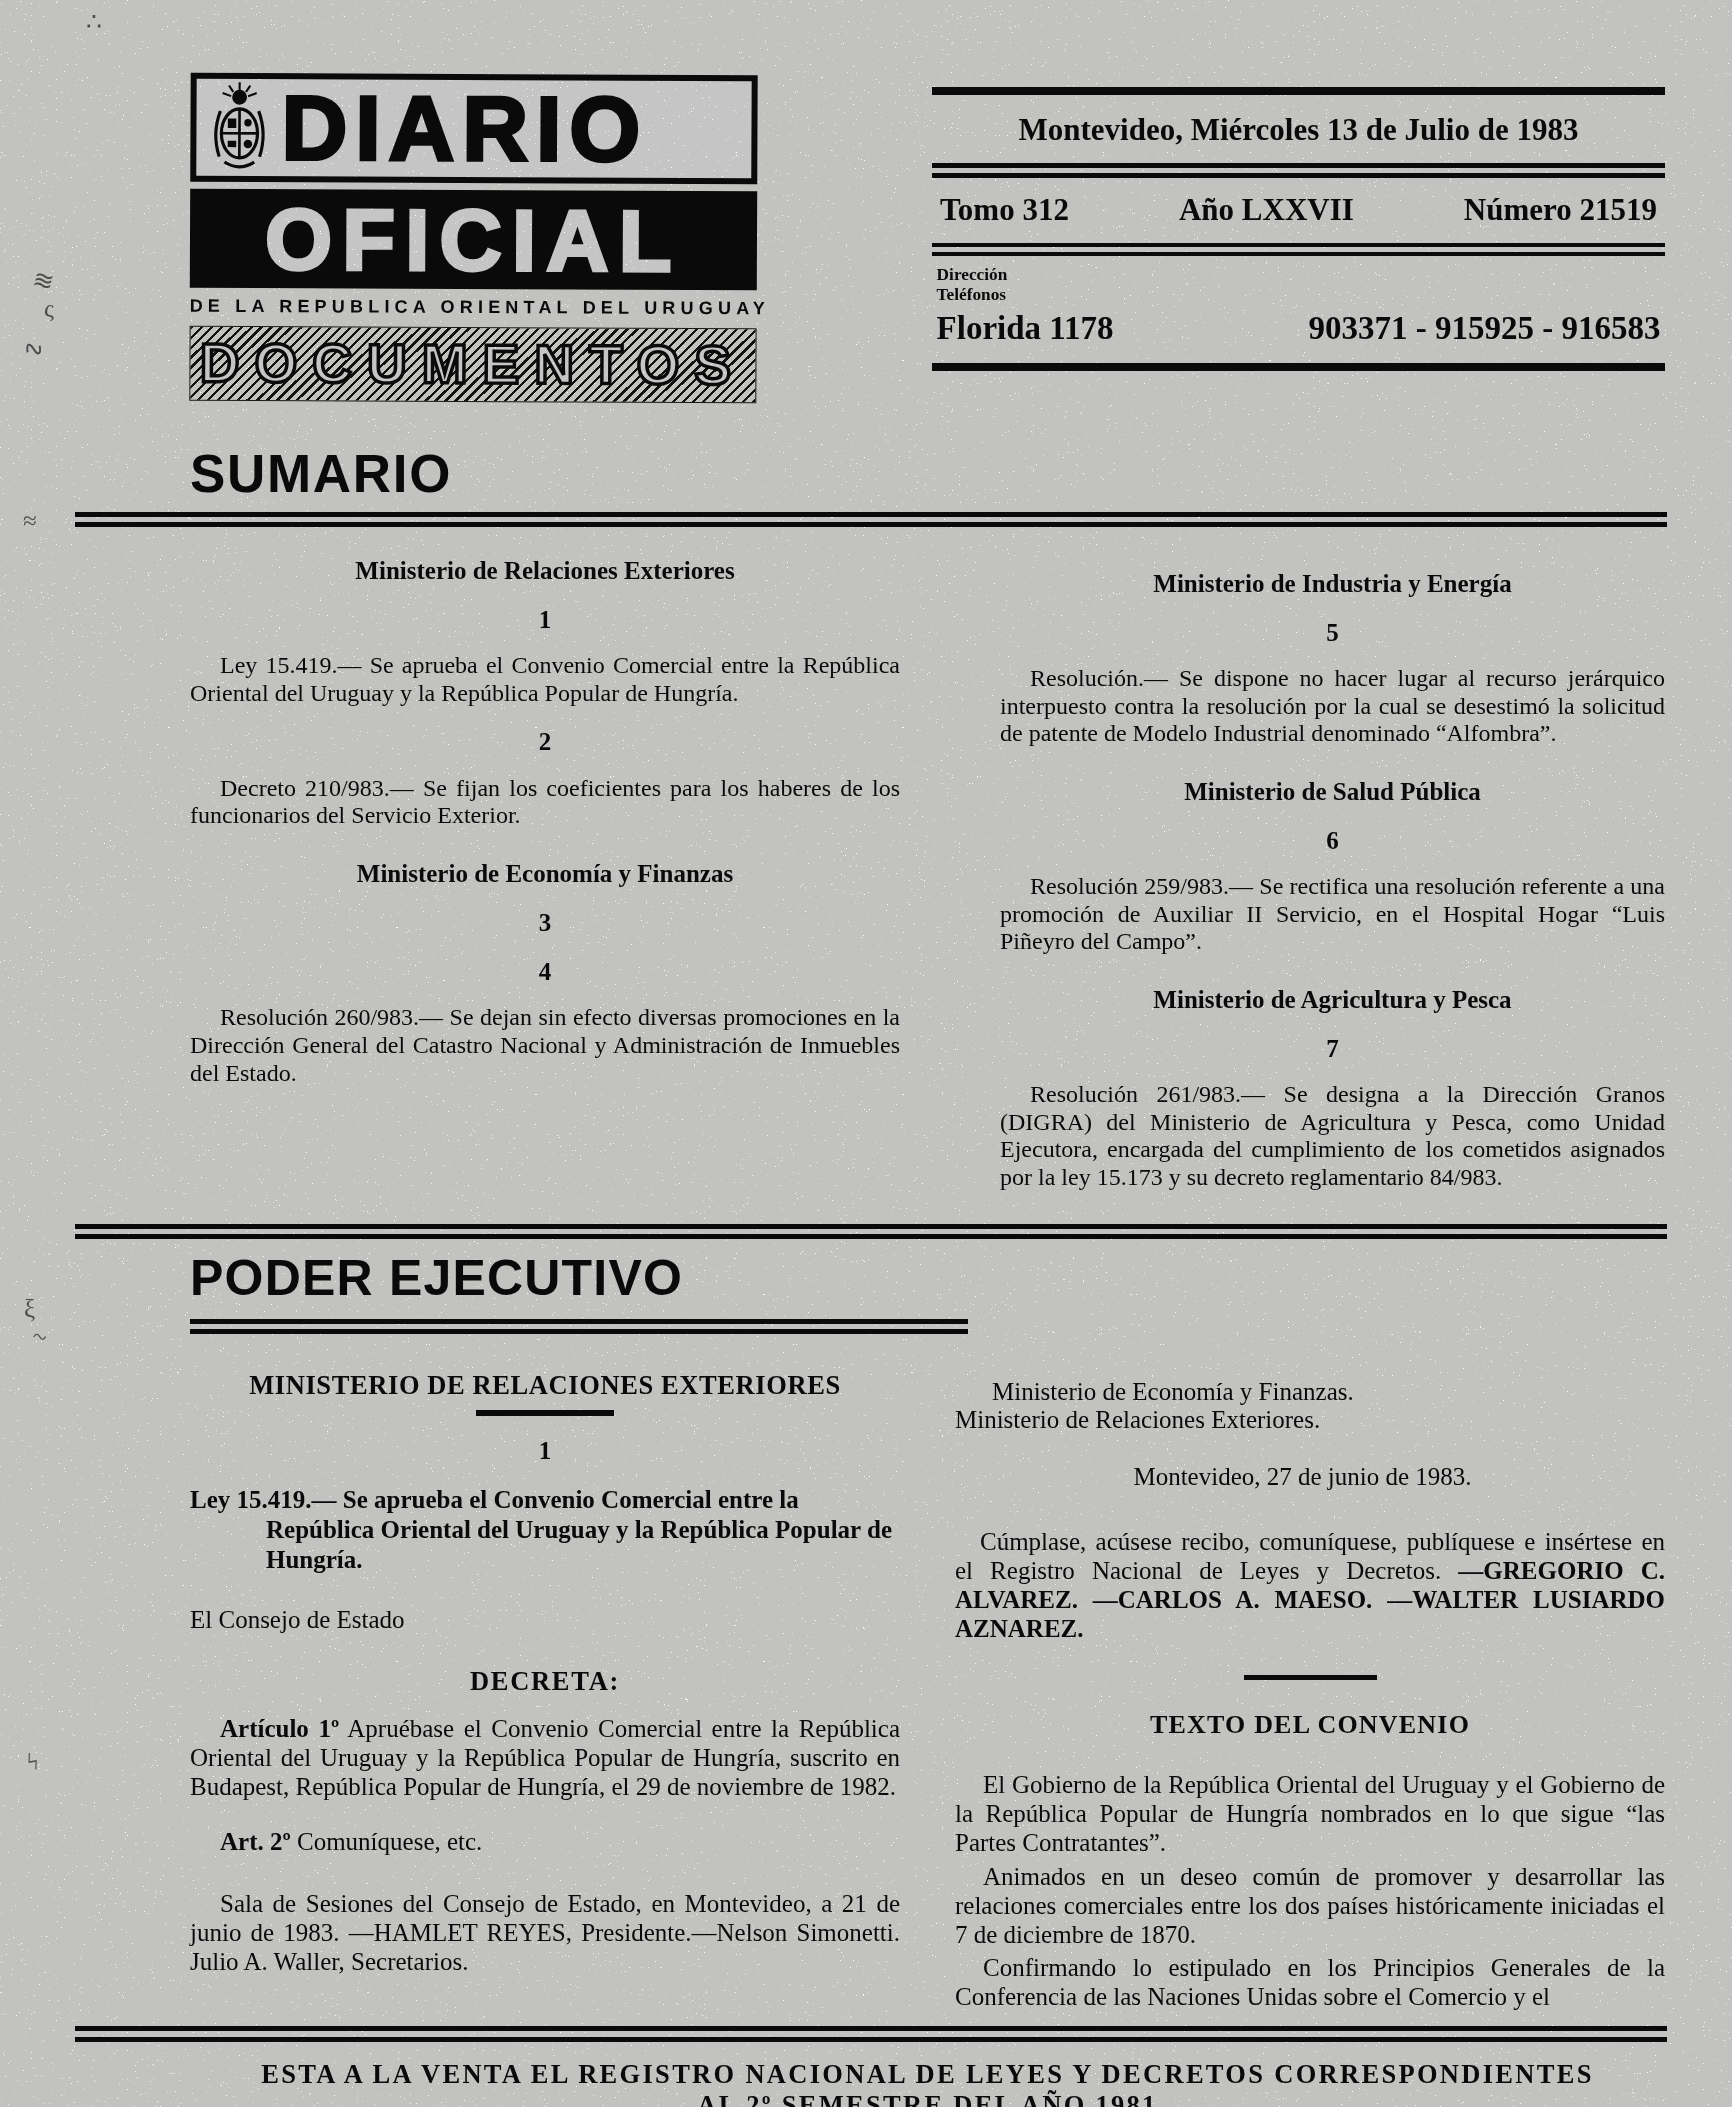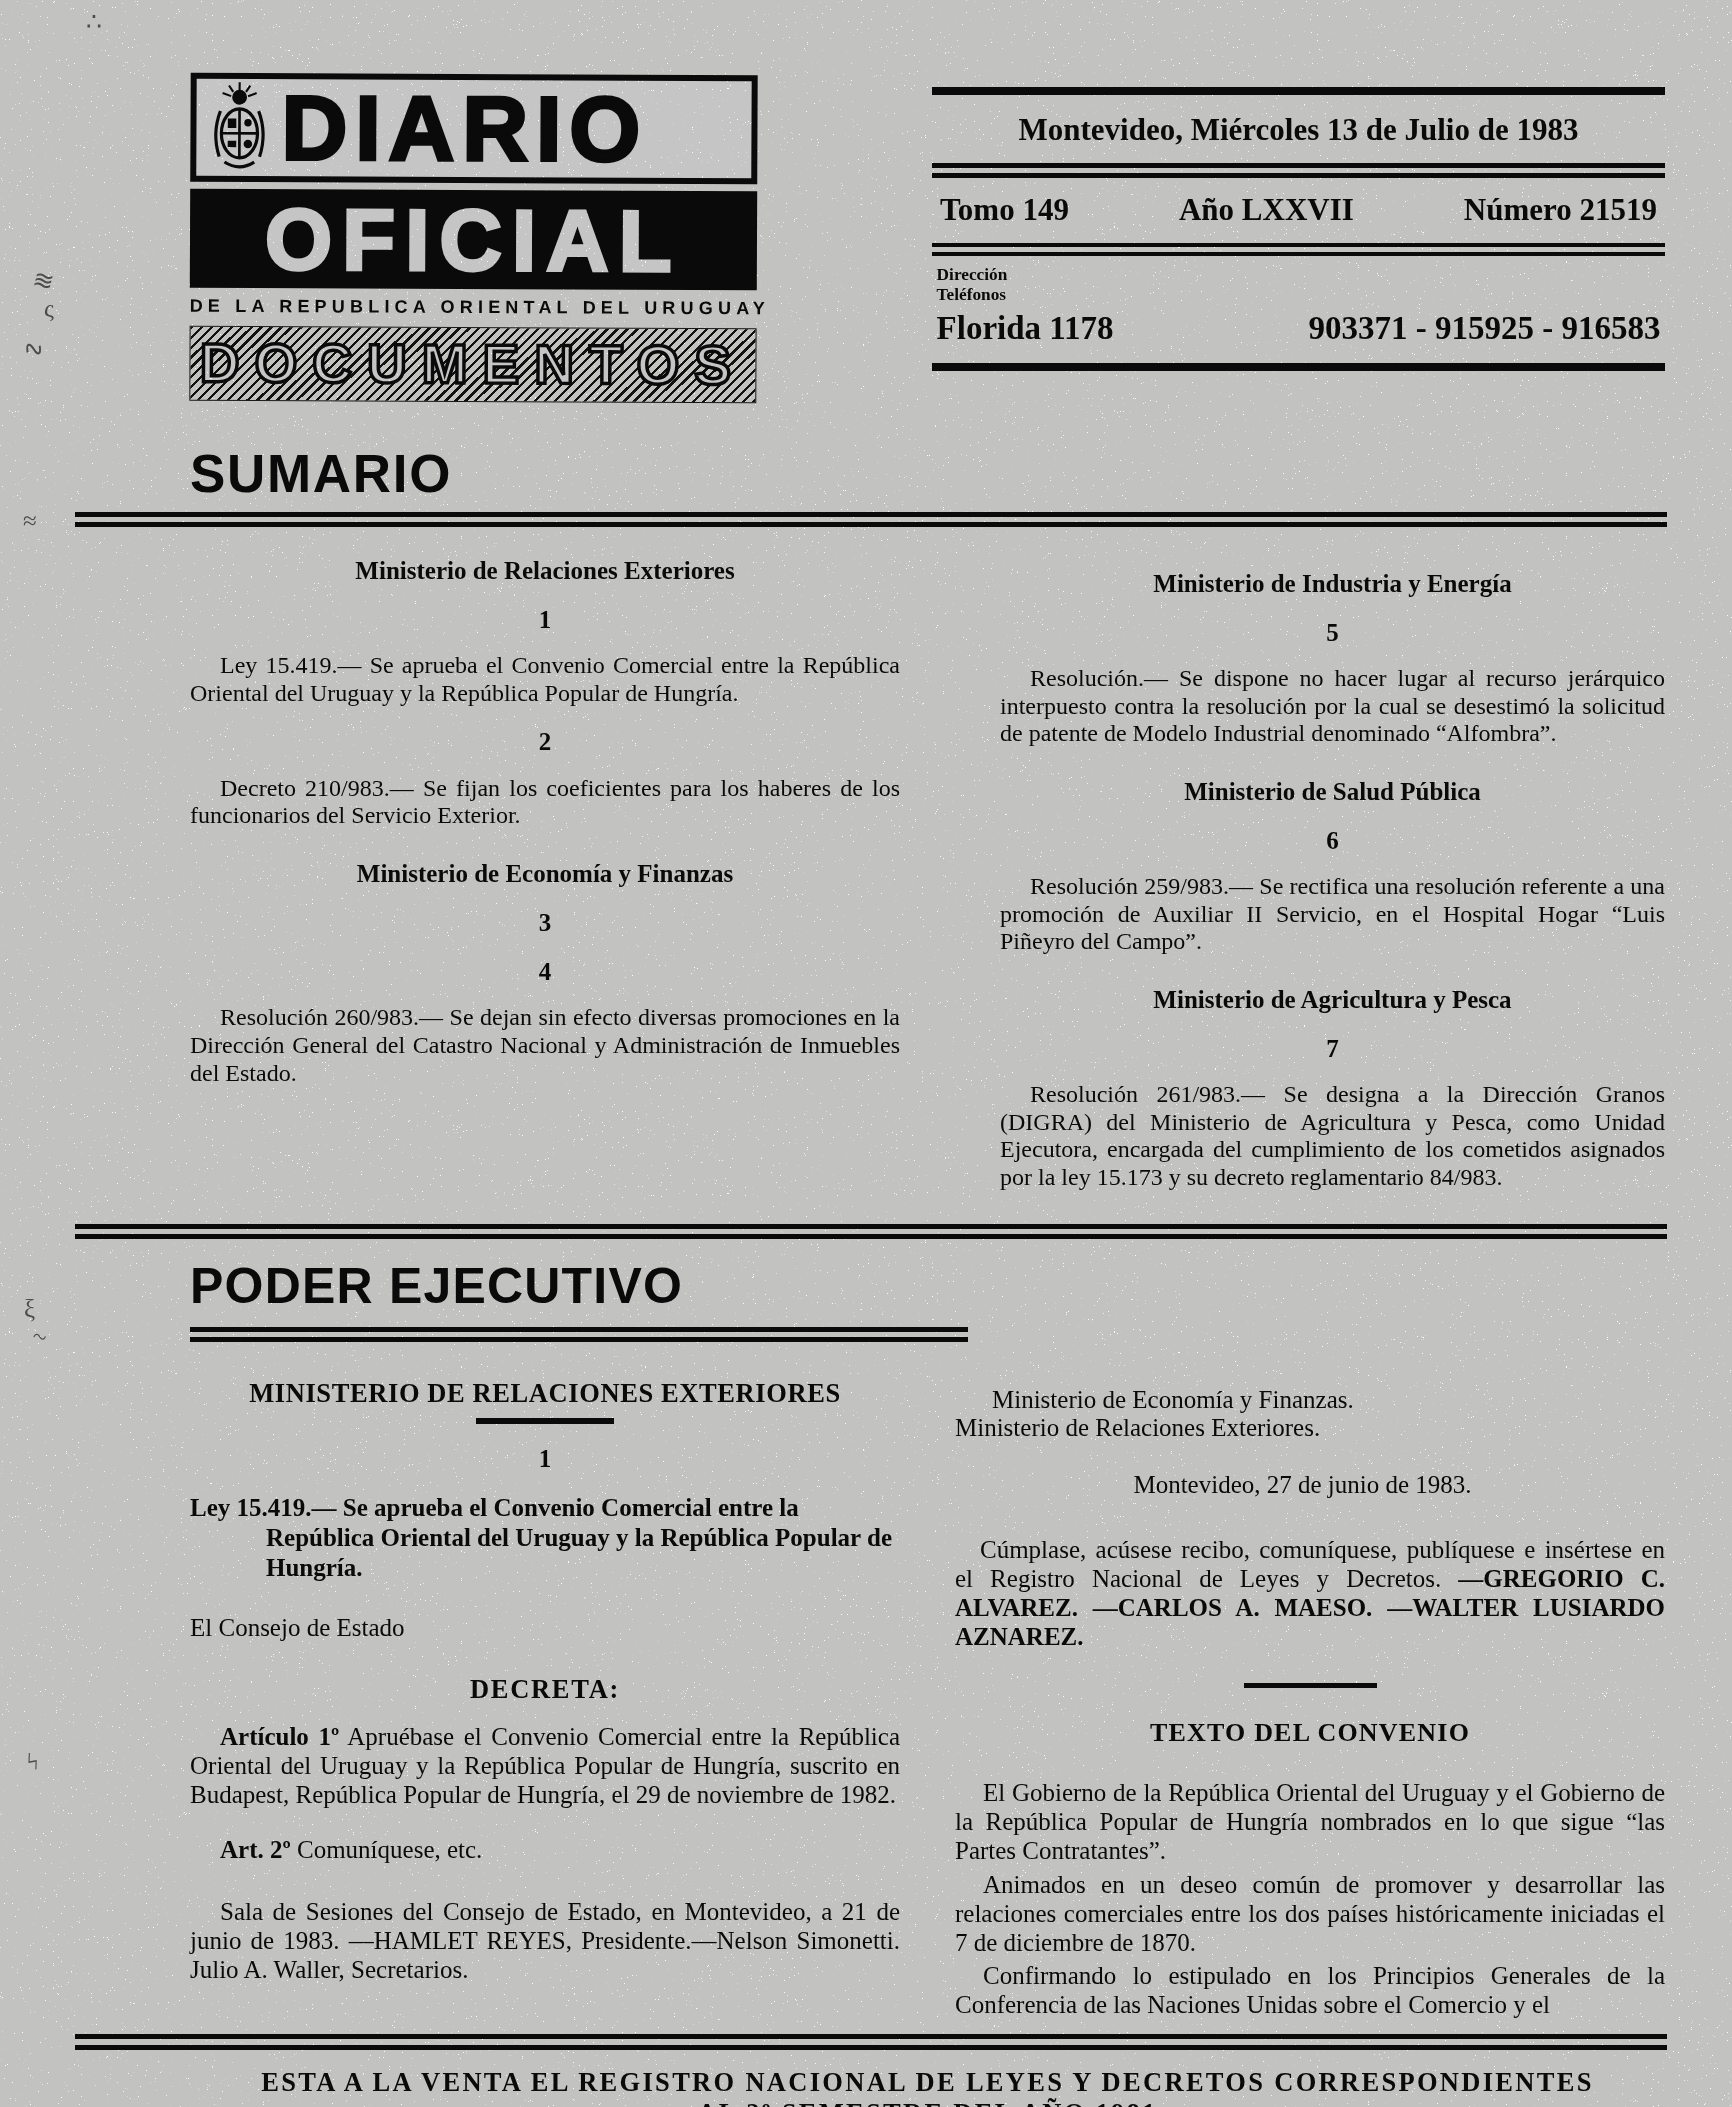--- a/index.html
+++ b/index.html
@@ -63,21 +63,21 @@
   .sum-rule{margin-top:11.5px;}
   .cols{display:grid;grid-template-columns:1fr 1fr;column-gap:55px;margin-top:30px;}
   .ministry{font-size:25px;font-weight:bold;text-align:center;margin:30px 0 0;}
   .ministry.first{margin-top:0;}
   .num{font-size:25px;font-weight:bold;text-align:center;margin:21px 0 18.4px;}
   .entry{font-size:24px;line-height:1.15;text-align:justify;text-indent:30px;margin:0;}
   .rcol-offset{padding-top:12.7px;margin-left:45px;}
 
   
   .poder-rule{margin-top:32px;}
-  .poder-title{font-family:"Liberation Sans",sans-serif;font-weight:bold;font-size:50px;letter-spacing:1.2px;margin-top:22px;line-height:1;}
+  .poder-title{font-family:"Liberation Sans",sans-serif;font-weight:bold;font-size:50px;letter-spacing:1.2px;margin-top:14px;line-height:1;}
   .rule-half{width:778px;margin-top:16px;}
   .poder-cols{margin-top:36px;}
   .mre-heading{font-size:26.5px;font-weight:bold;text-align:center;letter-spacing:0.6px;}
   .heading-underline{width:138px;height:5.8px;background:#0d0d0d;margin:9.2px auto 0;}
   .law-heading{font-size:25px;font-weight:bold;line-height:1.2;padding-left:76px;text-indent:-76px;margin:19.6px 0 0;}
   .body-par{font-size:25px;line-height:1.16;text-align:justify;margin:0;}
   .consejo{margin-top:30px;font-size:25px;}
   .decreta{margin-top:32px;font-size:26.5px;font-weight:bold;text-align:center;letter-spacing:1.7px;}
   .art1{margin-top:17px;text-indent:30px;}
   .art2{margin-top:26.5px;text-indent:30px;}
@@ -139,21 +139,21 @@
       <div class="docs-banner">
         <span class="docs-word">DOCUMENTOS</span>
       </div>
     </div>
 
     <div class="issue-block">
       <div class="rule-thick"></div>
       <div class="iss-date">Montevideo, Miércoles 13 de Julio de 1983</div>
       <div class="rule-double"></div>
       <div class="iss-row">
-        <span>Tomo 149</span>
+        <span>Tomo 312</span>
         <span>Año LXXVII</span>
         <span>Número 21519</span>
       </div>
       <div class="rule-double-sm"></div>
       <div class="iss-labels">
         <span>Dirección</span>
         <span>Teléfonos</span>
       </div>
       <div class="iss-values">
         <span>Florida 1178</span>

